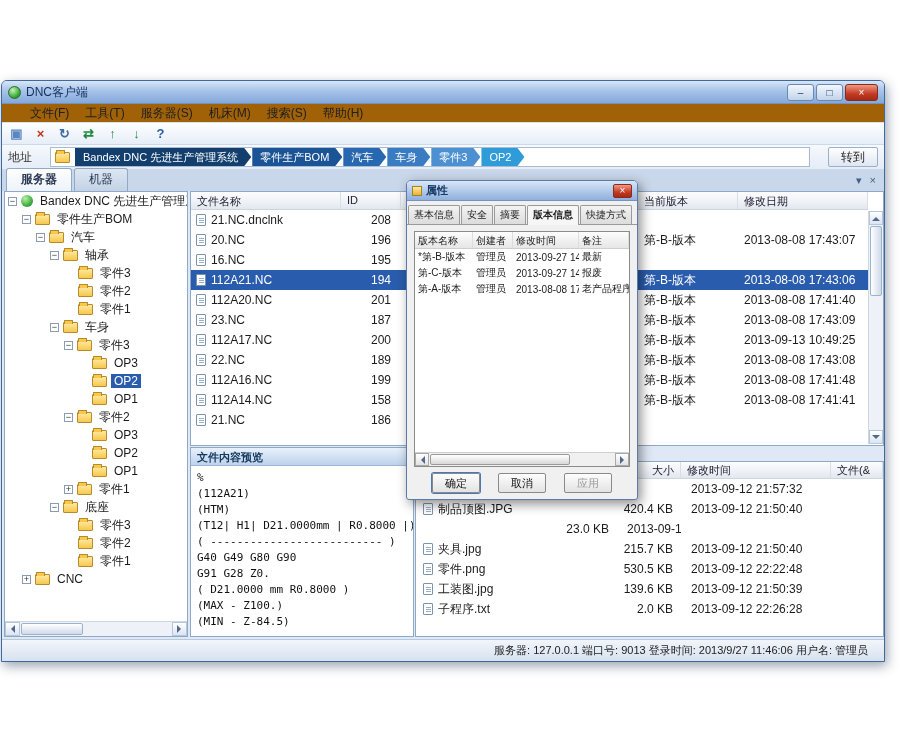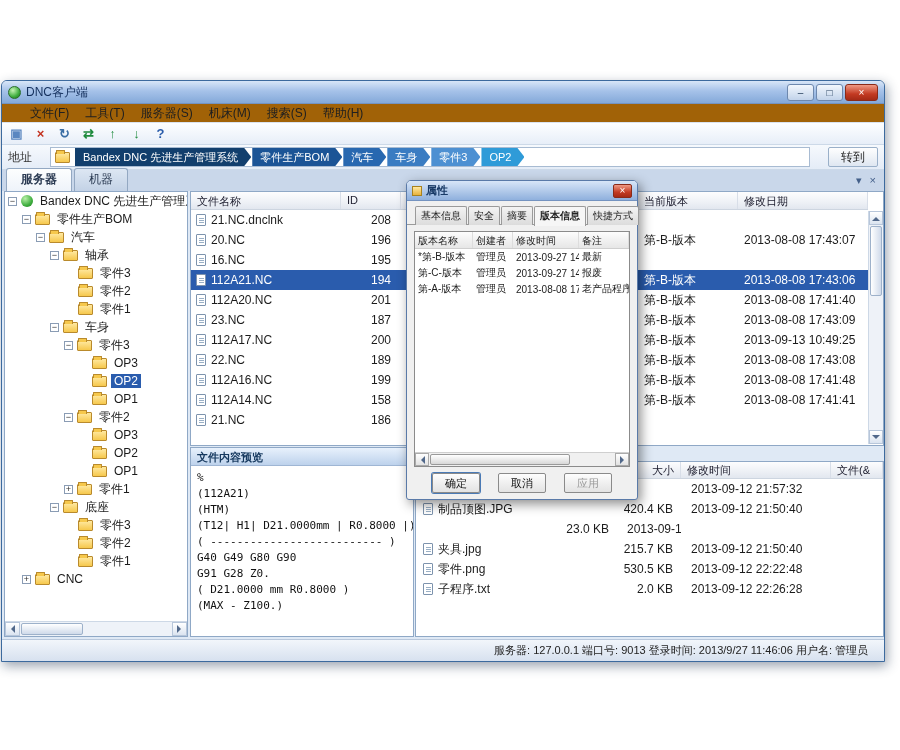--- a/index.html
+++ b/index.html
@@ -131,21 +131,21 @@
   
   .dialog{position:absolute;left:404px;top:99px;width:232px;height:320px;z-index:60;background:#f0f0f0;
           border:1px solid #5a7aa8;border-radius:5px 5px 3px 3px;box-shadow:3px 4px 12px rgba(0,0,0,.45);
           display:flex;flex-direction:column}
   .dlg-title{height:20px;flex:0 0 auto;border-radius:4px 4px 0 0;background:linear-gradient(#d8e6f8,#8fb0dd);
              border-bottom:1px solid #7493c0;display:flex;align-items:center;padding:0 5px;gap:4px}
   .dlg-title-text{flex:1;font-size:11px;font-weight:bold;color:#183a66}
   .dlg-icon{width:10px;height:10px;background:linear-gradient(#ffe9a2,#e8b23c);border:1px solid #a8821f;flex:0 0 auto}
   .dlg-close{width:19px;height:14px;border:1px solid #8a2a18;border-radius:2px;text-align:center;line-height:12px;
              font-size:10px;color:#fff;background:linear-gradient(#f09a85,#c33a22 60%,#a42a16)}
-  .dlg-tabs{flex:0 0 auto;display:flex;align-items:center;padding:5px 8px 0;border-bottom:1px solid #9a9a9a;height:24px}
+  .dlg-tabs{flex:0 0 auto;display:flex;align-items:flex-end;padding:5px 1px 0;border-bottom:1px solid #9a9a9a;height:24px}
   .dlg-tab{font-size:10px;padding:2px 5px;border:1px solid #9a9a9a;border-bottom:none;border-radius:2px 2px 0 0;
            background:linear-gradient(#f3f3f3,#dcdcdc);margin-right:1px;white-space:nowrap;color:#222}
   .dlg-tab.active{background:#f6f6f6;position:relative;top:1px;padding-bottom:3px;font-weight:bold}
   .dlg-list{flex:1;margin:6px 7px 0;background:#fff;border:1px solid #8b8b8b;position:relative;overflow:hidden}
   .dlg-lhead,.dlg-lrow{display:grid;grid-template-columns:58px 40px 66px 1fr}
   .dlg-lhead{height:17px;background:linear-gradient(#fdfdfd,#e6e6e6);border-bottom:1px solid #cfcfcf;font-size:10px}
   .dlg-lhead>div{padding:2px 3px;border-right:1px solid #ddd;overflow:hidden;white-space:nowrap}
   .dlg-lrow{height:16px;align-items:center;font-size:10px;white-space:nowrap}
   .dlg-lrow>div{overflow:hidden;padding:0 3px}
   .dlg-hsb{position:absolute;left:0;right:0;bottom:0;height:14px;background:#f0f0f0;border-top:1px solid #cfcfcf;
@@ -484,20 +484,21 @@
       <div class="pv-body" id="pv-body">
           <div class="pv-line">%</div>
           <div class="pv-line">(112A21)</div>
           <div class="pv-line">(HTM)</div>
           <div class="pv-line">(T12| H1| D21.0000mm | R0.8000 |)</div>
           <div class="pv-line">( -------------------------- )</div>
           <div class="pv-line">G40 G49 G80 G90</div>
           <div class="pv-line">G91 G28 Z0.</div>
           <div class="pv-line">( D21.0000 mm R0.8000 )</div>
           <div class="pv-line">(MAX - Z100.)</div>
+          <div class="pv-line">(MIN - Z-84.5)</div>
         </div>
     </div>
 
     <div class="attach">
       <div class="at-head" id="at-head">
           <div class=""></div>
           <div class="h-size">大小</div>
           <div class="">修改时间</div>
           <div class="">文件(&amp;</div>
         </div>
@@ -533,20 +534,29 @@
             <div class="at-time">2013-09-12 21:50:40</div>
             <div></div>
           </div>
           <div class="at-row">
             <div class="at-name">
               <span class="doc-icon"></span>
               <span>零件.png</span>
             </div>
             <div class="at-size">530.5 KB</div>
             <div class="at-time">2013-09-12 22:22:48</div>
+            <div></div>
+          </div>
+          <div class="at-row">
+            <div class="at-name">
+              <span class="doc-icon"></span>
+              <span>工装图.jpg</span>
+            </div>
+            <div class="at-size">139.6 KB</div>
+            <div class="at-time">2013-09-12 21:50:39</div>
             <div></div>
           </div>
           <div class="at-row">
             <div class="at-name">
               <span class="doc-icon"></span>
               <span>子程序.txt</span>
             </div>
             <div class="at-size">2.0 KB</div>
             <div class="at-time">2013-09-12 22:26:28</div>
             <div></div>

